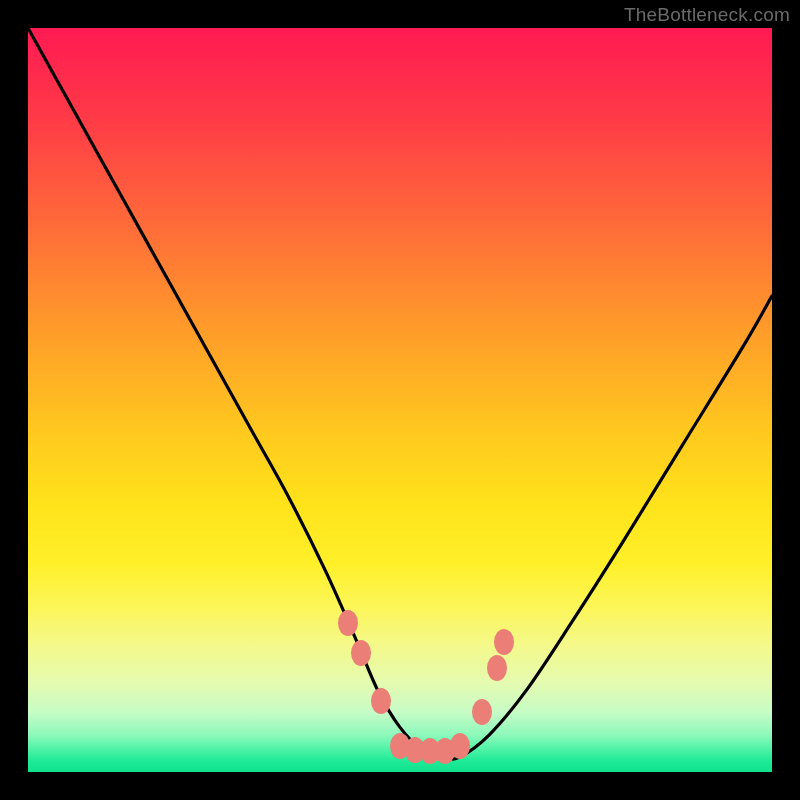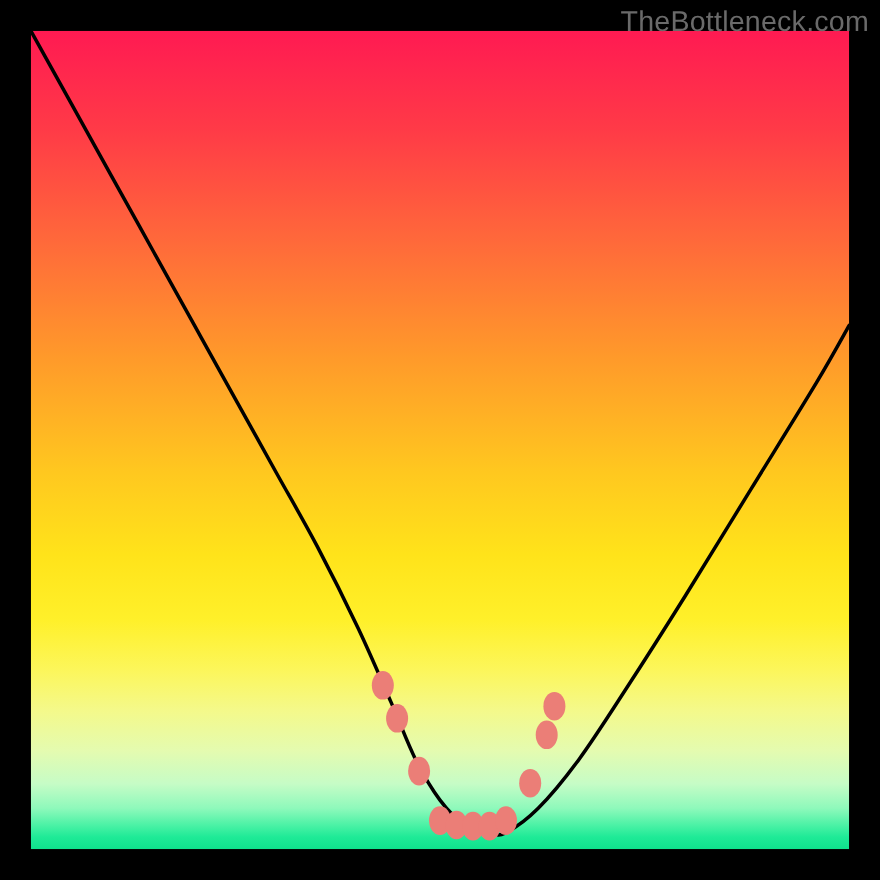--- a/index.html
+++ b/index.html
@@ -44,21 +44,21 @@
       #8ef9bb 95%,
       #4df2a6 97%,
       #1fea97 98.5%,
       #0fe28c 100%);
   }
   .watermark {
     position: absolute;
     top: 4px;
     right: 10px;
     color: #6a6a6a;
-    font-size: 26px;
+    font-size: 19px;
     font-weight: 500;
     letter-spacing: 0.2px;
   }
   svg.curve {
     position: absolute;
     inset: 0;
   }
   .markers {
     position: absolute;
     inset: 0;

